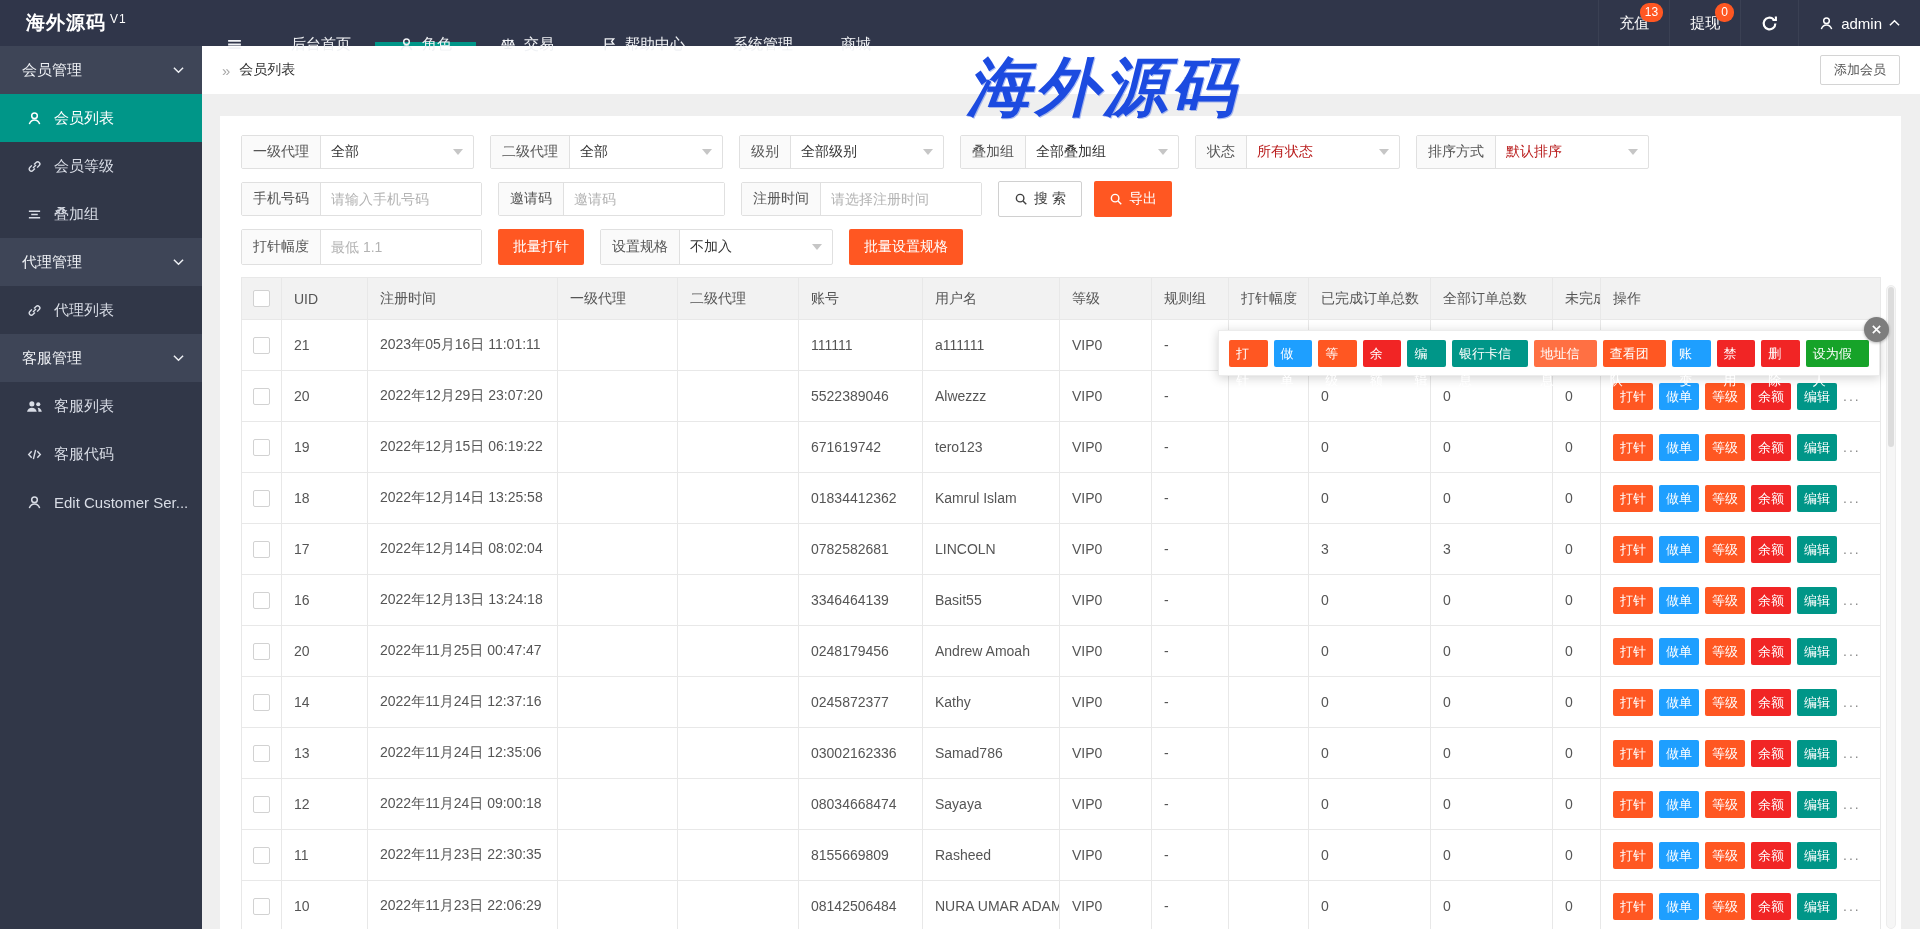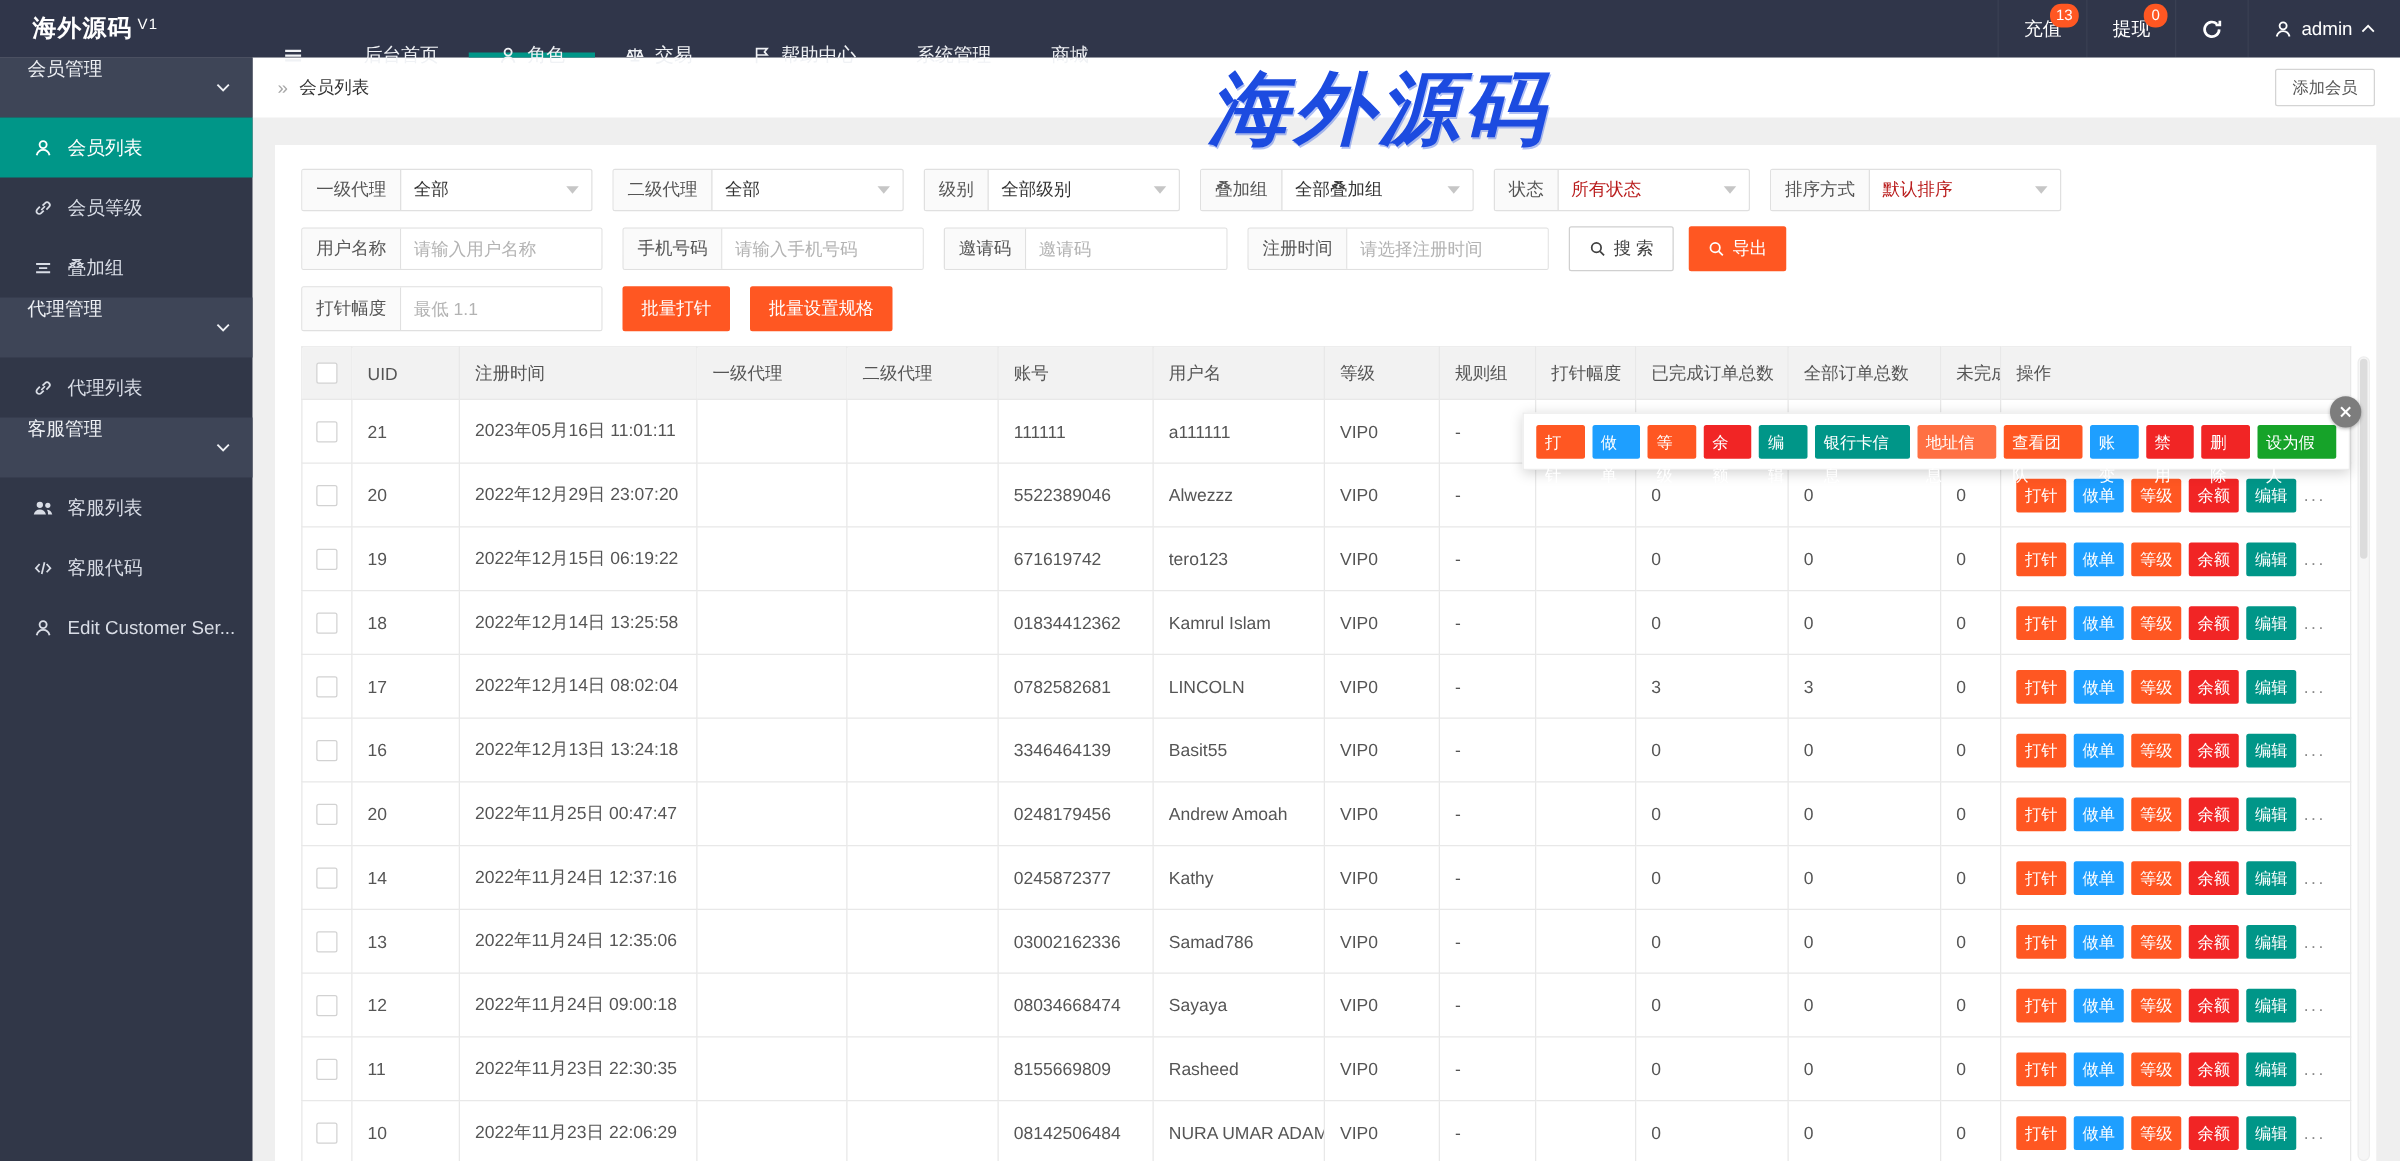--- a/index.html
+++ b/index.html
@@ -13,21 +13,21 @@
   .nav-menu { display:flex; align-items:stretch; }
   .nav-item { display:flex; align-items:center; gap:8px; padding:0 24px; font-size:15px; cursor:pointer; color:#f0f2f5;margin-top:42px; }
   .nav-item.active { background:var(--teal,#009688); }
   .nav-item .ni-icon { display:flex; align-items:center; }
   .nav-right { margin-left:auto; display:flex; align-items:stretch; }
   .nav-rt-item { position:relative; display:flex; align-items:center; gap:7px; padding:0 20px; font-size:15px; cursor:pointer; border-left:1px solid rgba(255,255,255,.05); }
   .badge { position:absolute; top:3px; right:6px; background:var(--orange,#ff5722); color:#fff; border-radius:9px; min-width:19px; height:19px; line-height:19px; font-size:12px; text-align:center; padding:0 5px; }
 
   
   .sidebar { position:absolute; top:46px; left:0; width:202px; bottom:0; background:var(--dark2,#313748); z-index:40; }
-  .side-group { height:48px; display:flex; justify-content:space-between; padding:0 18px 0 22px; background:var(--group,#3e4557); color:#eef0f4; font-size:15px; cursor:pointer; }
+  .side-group { height:48px; display:flex; align-items:center; justify-content:space-between; padding:0 18px 0 22px; background:var(--group,#3e4557); color:#eef0f4; font-size:15px; cursor:pointer; }
   .side-item { height:48px; display:flex; align-items:center; gap:11px; padding-left:26px; color:#d9dde6; font-size:15px; cursor:pointer; }
   .side-item.active { background:var(--teal,#009688); color:#fff; }
   .side-item .si-icon { display:flex; align-items:center; width:17px; justify-content:center; }
   .side-item span.lbl { white-space:nowrap; overflow:hidden; text-overflow:ellipsis; max-width:150px; }
 
   
   .main { position:absolute; left:202px; top:46px; right:0; bottom:0; }
   .content-header { height:48px; background:#fff; display:flex; align-items:center; justify-content:space-between; padding:0 20px; }
   .breadcrumb { font-size:14px; color:#333; display:flex; align-items:center; }
   .crumb-sep { color:#a8a8a8; font-size:15px; margin-right:9px; }
@@ -302,24 +302,20 @@
           <span class="flabel">排序方式</span>
           <div class="fselect muted">
             <span>默认排序</span>
             <span class="caret"></span>
           </div>
         </div>
       </div>
 
     <div class="frow" id="filter-row-2">
 
-      <div class="fgroup">
-          <span class="flabel">用户名称</span>
-          <input type="text" placeholder="请输入用户名称" style="">
-        </div>
         <div class="fgroup">
           <span class="flabel">手机号码</span>
           <input type="text" placeholder="请输入手机号码" style="">
         </div>
         <div class="fgroup">
           <span class="flabel">邀请码</span>
           <input type="text" placeholder="邀请码" style="">
         </div>
         <div class="fgroup">
           <span class="flabel">注册时间</span>
@@ -344,20 +340,27 @@
         <span>导出</span>
       </button>
     </div>
 
     <div class="frow">
       <div class="fgroup" style="height:36px;">
         <span class="flabel">打针幅度</span>
         <input type="text" placeholder="最低 1.1" style="">
       </div>
       <button class="btn btn-orange">批量打针</button>
+      <div class="fgroup" style="height:36px;">
+        <span class="flabel">设置规格</span>
+        <div class="fselect">
+          <span>不加入</span>
+          <span class="caret"></span>
+        </div>
+      </div>
       <button class="btn btn-orange">批量设置规格</button>
     </div>
 
     <div class="table-wrap" id="table-wrap">
       <table>
         <colgroup id="cols">
             <col style="width: 40px;">
             <col style="width: 86px;">
             <col style="width: 190px;">
             <col style="width: 120px;">

